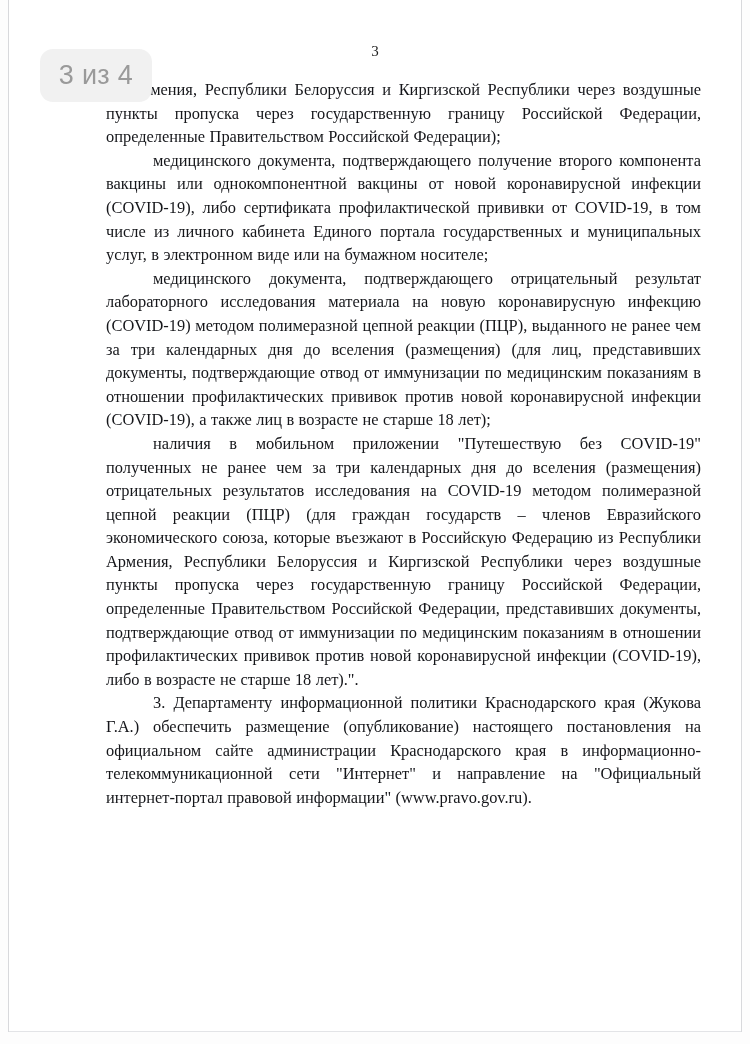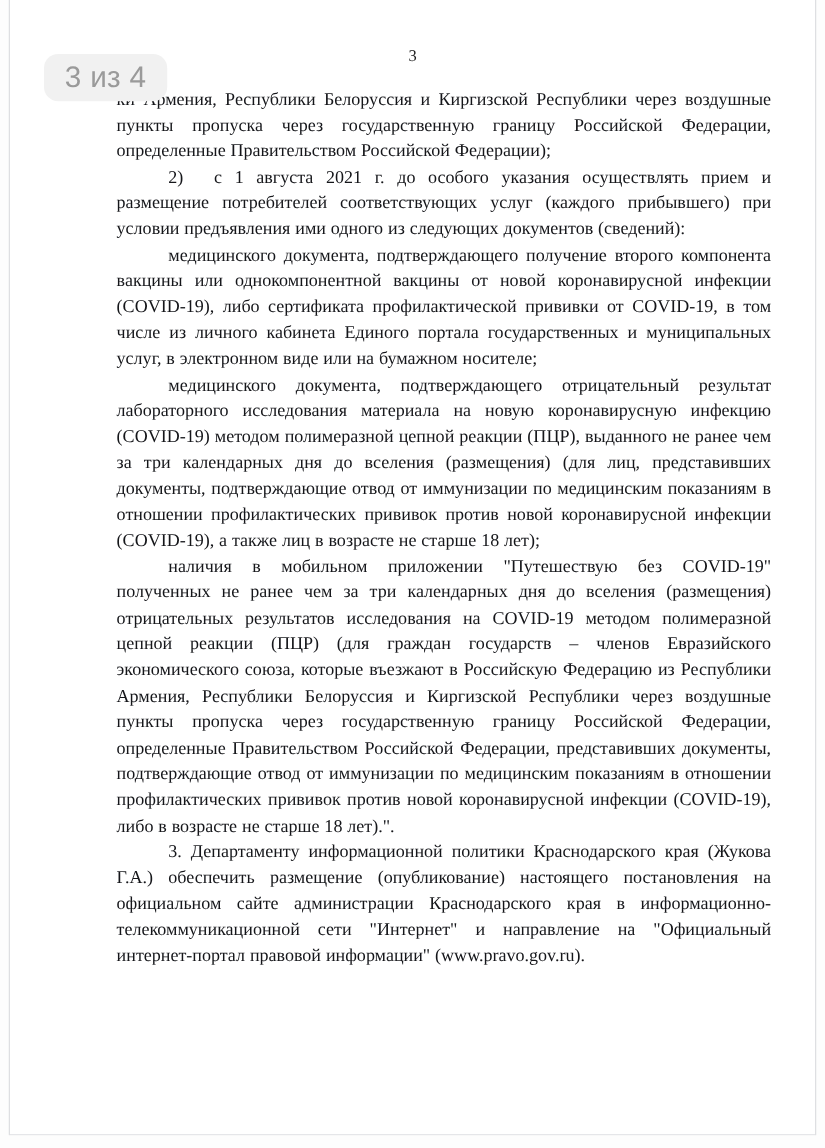--- a/index.html
+++ b/index.html
@@ -82,21 +82,21 @@
 
   
   #doc-body p { hyphens: none; word-spacing: 0.02em; }
 
   
   #page-indicator {
     position: absolute;
     left: 40px;
     top: 49px;
     min-width: 112px;
-    height: 43px;
+    height: 53px;
     background: #f1f1f1;
     border-radius: 13px;
     display: flex;
     align-items: center;
     justify-content: center;
     padding: 0 14px;
     box-sizing: border-box;
     font-family: "Liberation Sans", "DejaVu Sans", sans-serif;
     font-size: 27px;
     color: #9a9a9a;
@@ -112,21 +112,20 @@
 
   <div class="edge-rule left"></div>
   <div class="edge-rule right"></div>
 
   <div id="page-sheet">
 
     <div class="page-number">3</div>
 
     <div id="doc-body">
       <p class="no-indent">ки Армения, Республики Белоруссия и Киргизской Республики через воздушные пункты пропуска через государственную границу Российской Федерации, определенные Правительством Российской Федерации);</p>
-      <p class="indent">2)  с 1 августа 2021 г. до особого указания осуществлять прием и размещение потребителей соответствующих услуг (каждого прибывшего) при условии предъявления ими одного из следующих документов (сведений):</p>
       <p class="indent">медицинского документа, подтверждающего получение второго компонента вакцины или однокомпонентной вакцины от новой коронавирусной инфекции (COVID-19), либо сертификата профилактической прививки от COVID-19, в том числе из личного кабинета Единого портала государственных и муниципальных услуг, в электронном виде или на бумажном носителе;</p>
       <p class="indent">медицинского документа, подтверждающего отрицательный результат лабораторного исследования материала на новую коронавирусную инфекцию (COVID-19) методом полимеразной цепной реакции (ПЦР), выданного не ранее чем за три календарных дня до вселения (размещения) (для лиц, представивших документы, подтверждающие отвод от иммунизации по медицинским показаниям в отношении профилактических прививок против новой коронавирусной инфекции (COVID-19), а также лиц в возрасте не старше 18 лет);</p>
       <p class="indent">наличия в мобильном приложении "Путешествую без COVID-19" полученных не ранее чем за три календарных дня до вселения (размещения) отрицательных результатов исследования на COVID-19 методом полимеразной цепной реакции (ПЦР) (для граждан государств – членов Евразийского экономического союза, которые въезжают в Российскую Федерацию из Республики Армения, Республики Белоруссия и Киргизской Республики через воздушные пункты пропуска через государственную границу Российской Федерации, определенные Правительством Российской Федерации, представивших документы, подтверждающие отвод от иммунизации по медицинским показаниям в отношении профилактических прививок против новой коронавирусной инфекции (COVID-19), либо в возрасте не старше 18 лет).".</p>
       <p class="indent">3. Департаменту информационной политики Краснодарского края (Жукова Г.А.) обеспечить размещение (опубликование) настоящего постановления на официальном сайте администрации Краснодарского края в информационно-телекоммуникационной сети "Интернет" и направление на "Официальный интернет-портал правовой информации" (www.pravo.gov.ru).</p>
     </div>
 
   </div>
 
   <div id="page-indicator">3 из 4</div>
 

